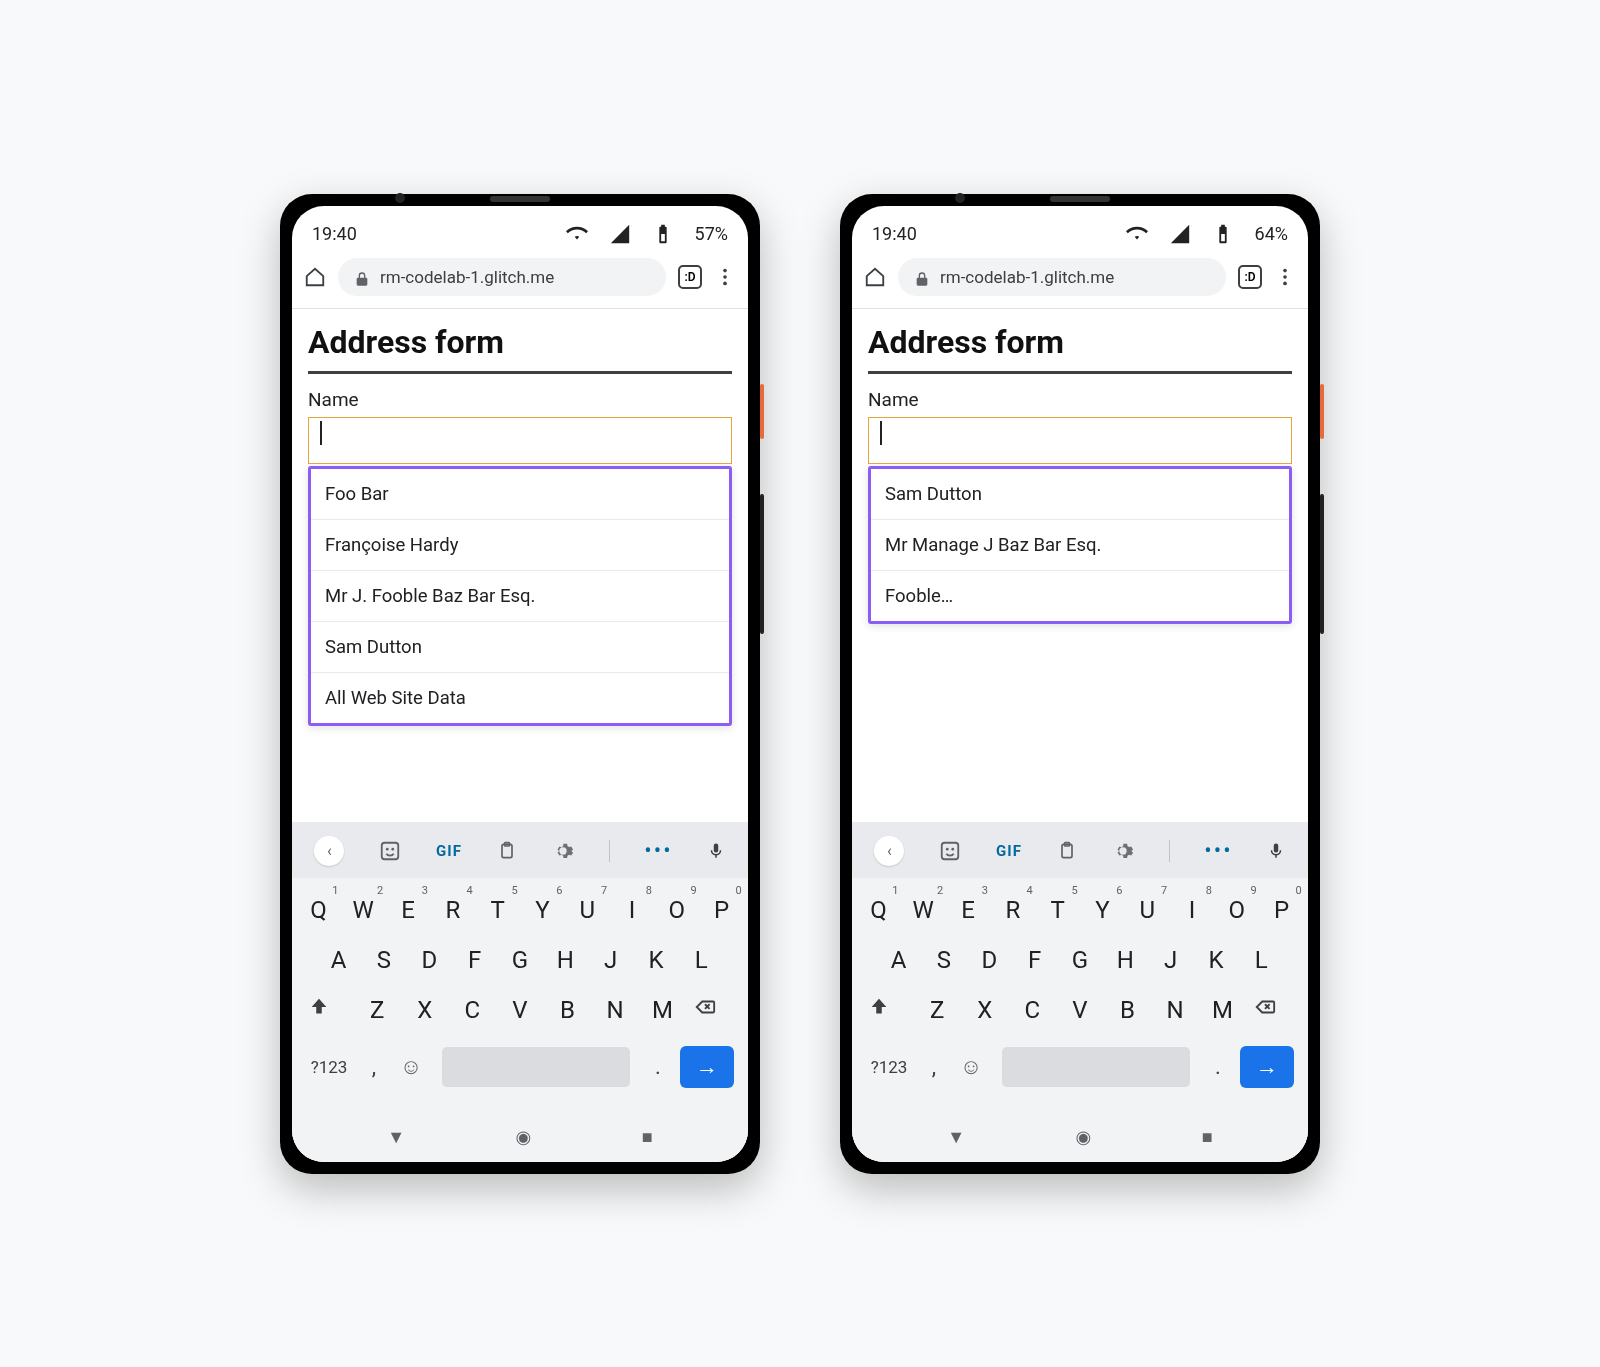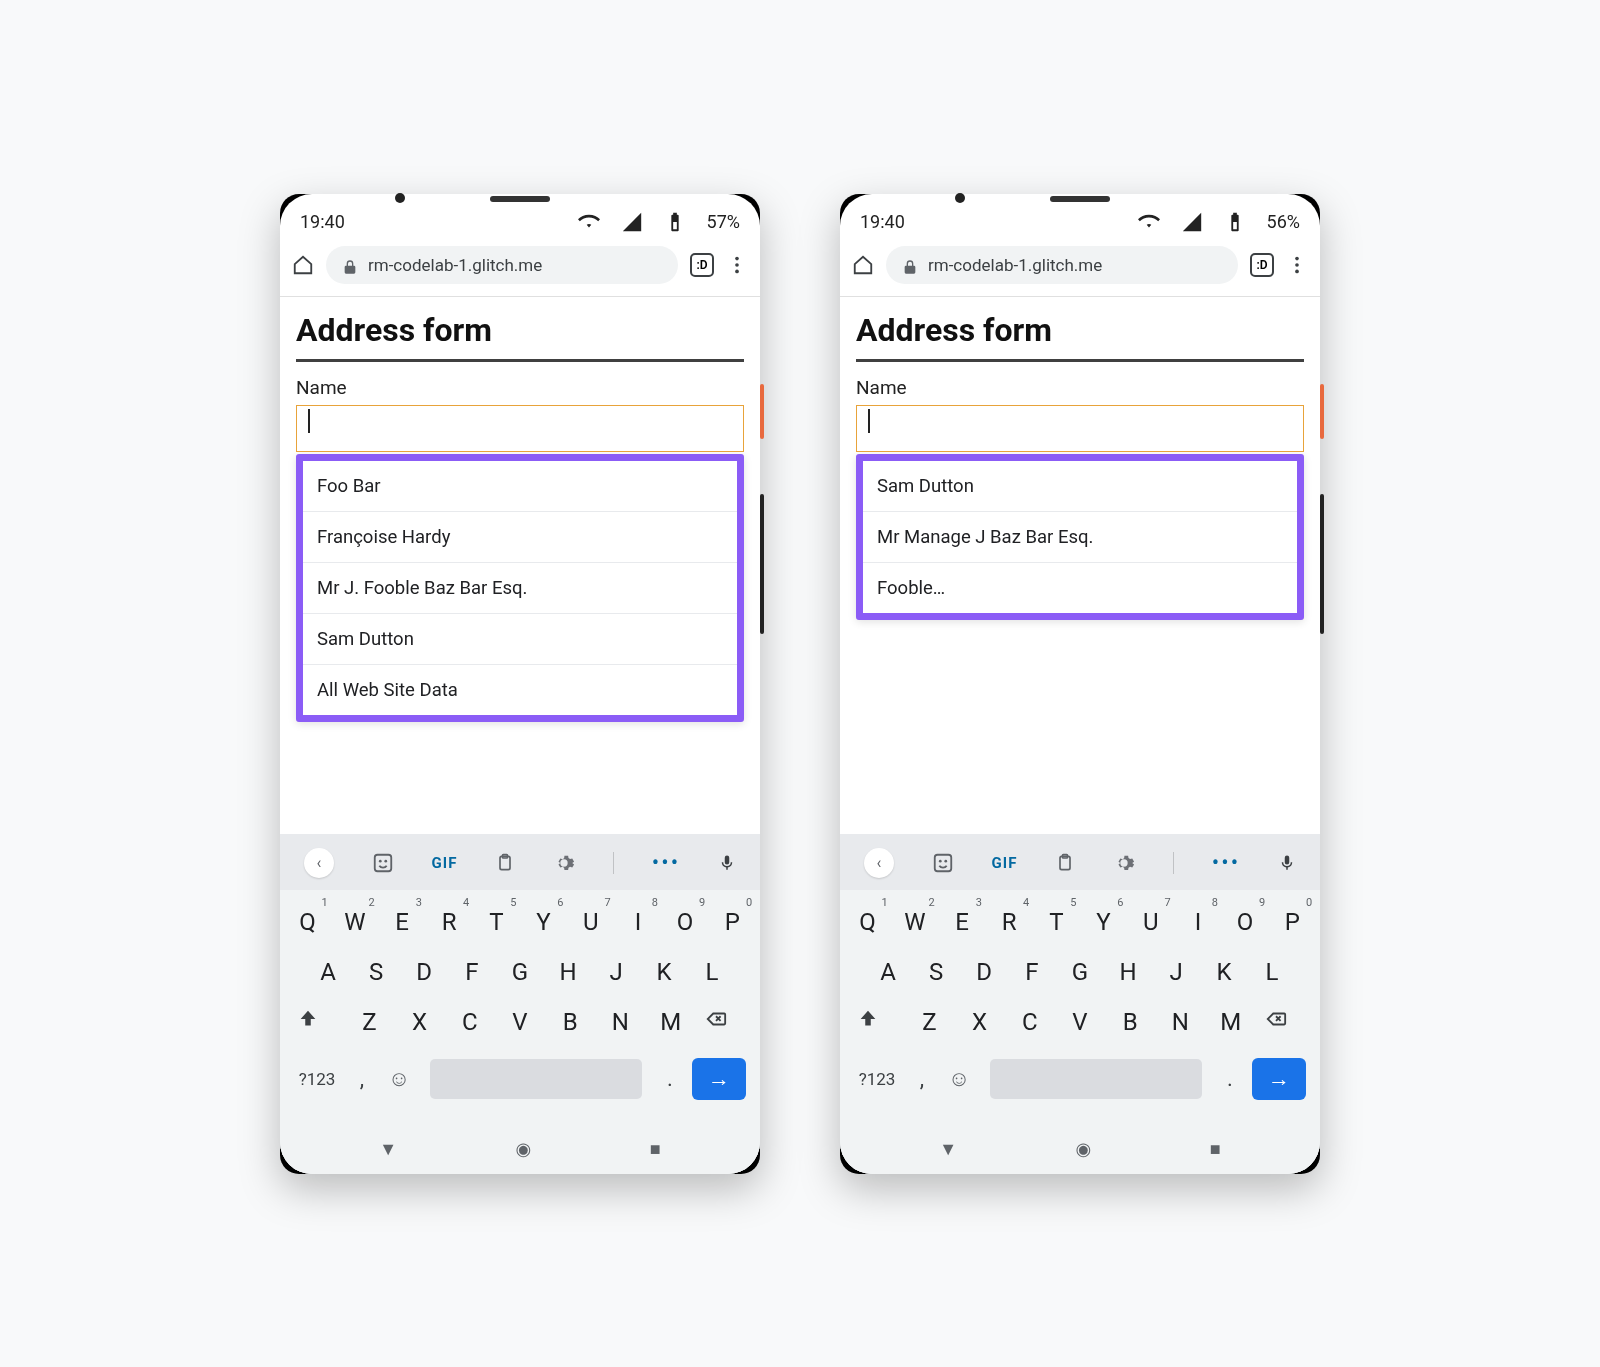--- a/index.html
+++ b/index.html
@@ -10,21 +10,22 @@
       justify-content: center;
       align-items: center;
       min-height: 100vh;
       padding: 40px;
       gap: 80px;
     }
     .phone {
       width: 480px;
       height: 980px;
       background: #000;
-      border-radius: 19px;
+      border-radius: 32px;
+      padding: 12px;
       position: relative;
       box-shadow: 0 15px 40px rgba(0,0,0,0.25);
     }
     .side-button {
       position: absolute;
       right: -4px;
       top: 190px;
       width: 4px;
       height: 55px;
       background: #e8693e;
@@ -125,21 +126,21 @@
     .cursor-bar {
       position: absolute;
       left: 28px;
       top: 112px;
       width: 1.5px;
       height: 24px;
       background: #222;
     }
     .dropdown {
       margin-top: 2px;
-      border: 7px solid #8b5cf6;
+      border: 3px solid #8b5cf6;
       border-radius: 3px;
       box-shadow: 0 2px 8px rgba(0,0,0,0.12);
       background: #fff;
     }
     .dropdown-item {
       padding: 14px 14px;
       font-size: 18.5px;
       color: #202124;
       border-bottom: 1px solid #e8eaed;
       cursor: pointer;
@@ -376,21 +377,21 @@
       <div class="status-right">
         <svg class="icon-sm" viewBox="0 0 24 24">
             <path fill="#222" d="M12 18l-2.5-3c1.4-1.2 3.6-1.2 5 0L12 18zm0-14C7 4 2.7 5.9 0 8.9l2 2.2C4.4 8.6 8 7 12 7s7.6 1.6 10 4.1l2-2.2C21.3 5.9 17 4 12 4z"></path>
           </svg>
         <svg class="icon-sm" viewBox="0 0 24 24">
             <path fill="#222" d="M2 22h20V2L2 22z"></path>
           </svg>
         <svg class="icon-sm" viewBox="0 0 24 24">
             <path fill="#222" d="M15 4h-1V2h-4v2H9C8 4 8 5 8 5v16c0 1 1 1 1 1h6c1 0 1-1 1-1V5s0-1-1-1zm-1 16h-4v-8h4v8z"></path>
           </svg>
-        <span>56%</span>
+        <span>64%</span>
       </div>
     </div>
 
     <div class="browser-bar">
       <svg class="icon-sm" viewBox="0 0 24 24">
           <path fill="none" stroke="#3c4043" stroke-width="2" d="M3 11l9-8 9 8v10H3V11z"></path>
         </svg>
       <div class="url-box">
         <svg width="16" height="16" viewBox="0 0 24 24">
             <path fill="#5f6368" d="M18 10h-1V7a5 5 0 00-10 0v3H6a2 2 0 00-2 2v8a2 2 0 002 2h12a2 2 0 002-2v-8a2 2 0 00-2-2zM9 7a3 3 0 116 0v3H9V7z"></path>

